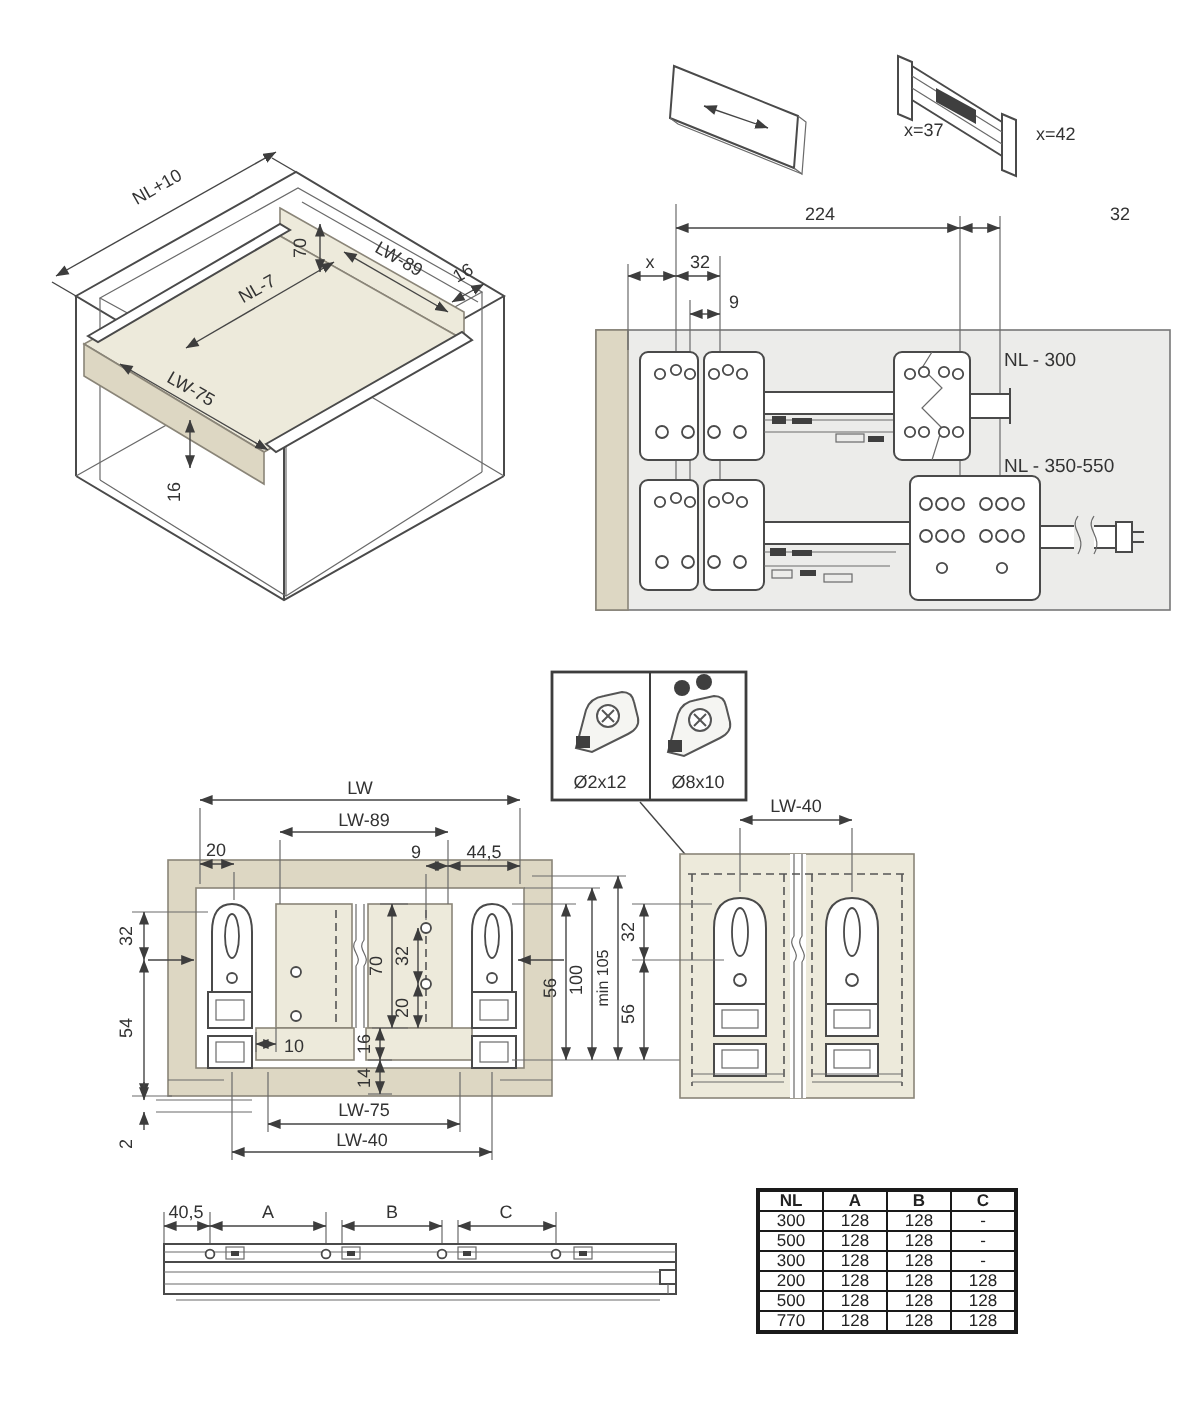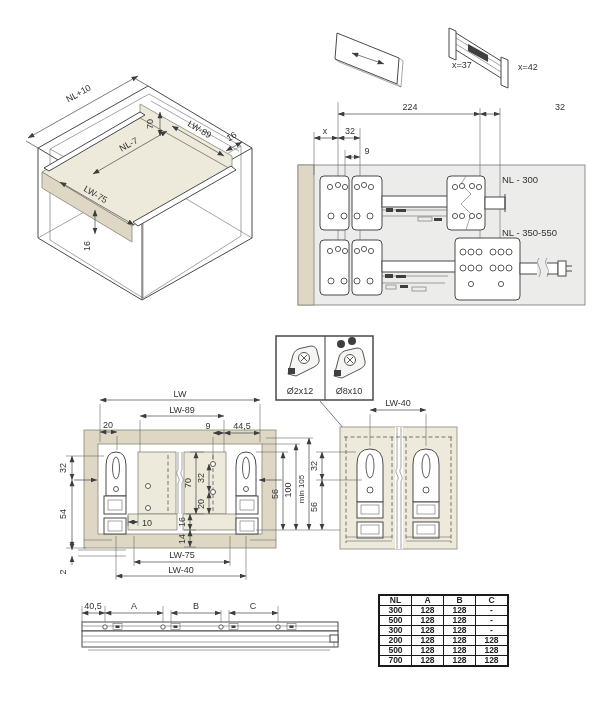--- a/index.html
+++ b/index.html
@@ -16,21 +16,21 @@
   .wood{fill:#ddd7c3;stroke:#8a8578;stroke-width:.8}
   .wood2{fill:#edeadb;stroke:#8a8578;stroke-width:.8}
   .gray{fill:#ececea;stroke:#777;stroke-width:.8}
   .dk{fill:#3f3f3f;stroke:none}
   .hole{fill:#fff;stroke:#4a4a4a;stroke-width:.9}
   .tblwrap{position:absolute;left:378px;top:594px}
   .tblwrap table{border-collapse:collapse;border:2px solid #1a1a1a}
   .tblwrap th,.tblwrap td{border:1px solid #1a1a1a;width:31px;height:8px;padding:0;
     font-family:"Liberation Sans",sans-serif;font-size:8.5px;line-height:9px;text-align:center;color:#222}
   .tblwrap th{font-weight:bold}
-  .tblwrap td{font-weight:bold}
+  .tblwrap td{font-weight:normal}
 </style>
 </head>
 <body>
 
 <div id="shot">
 
 <svg width="600" height="701" viewBox="0 0 600 701">
   <defs>
     <marker id="ae" markerWidth="8" markerHeight="6" refX="6.4" refY="2.5" orient="auto" markerUnits="userSpaceOnUse">
       <path d="M0,0 L6.5,2.5 L0,5 z" fill="#3d3d3d"></path>
@@ -459,21 +459,21 @@
             <td>128</td>
             <td>128</td>
       </tr>
       <tr>
         <td>500</td>
             <td>128</td>
             <td>128</td>
             <td>128</td>
       </tr>
       <tr>
-        <td>700</td>
+        <td>770</td>
             <td>128</td>
             <td>128</td>
             <td>128</td>
       </tr>
     </tbody>
   </table>
 </div>
 
 </div>
 

